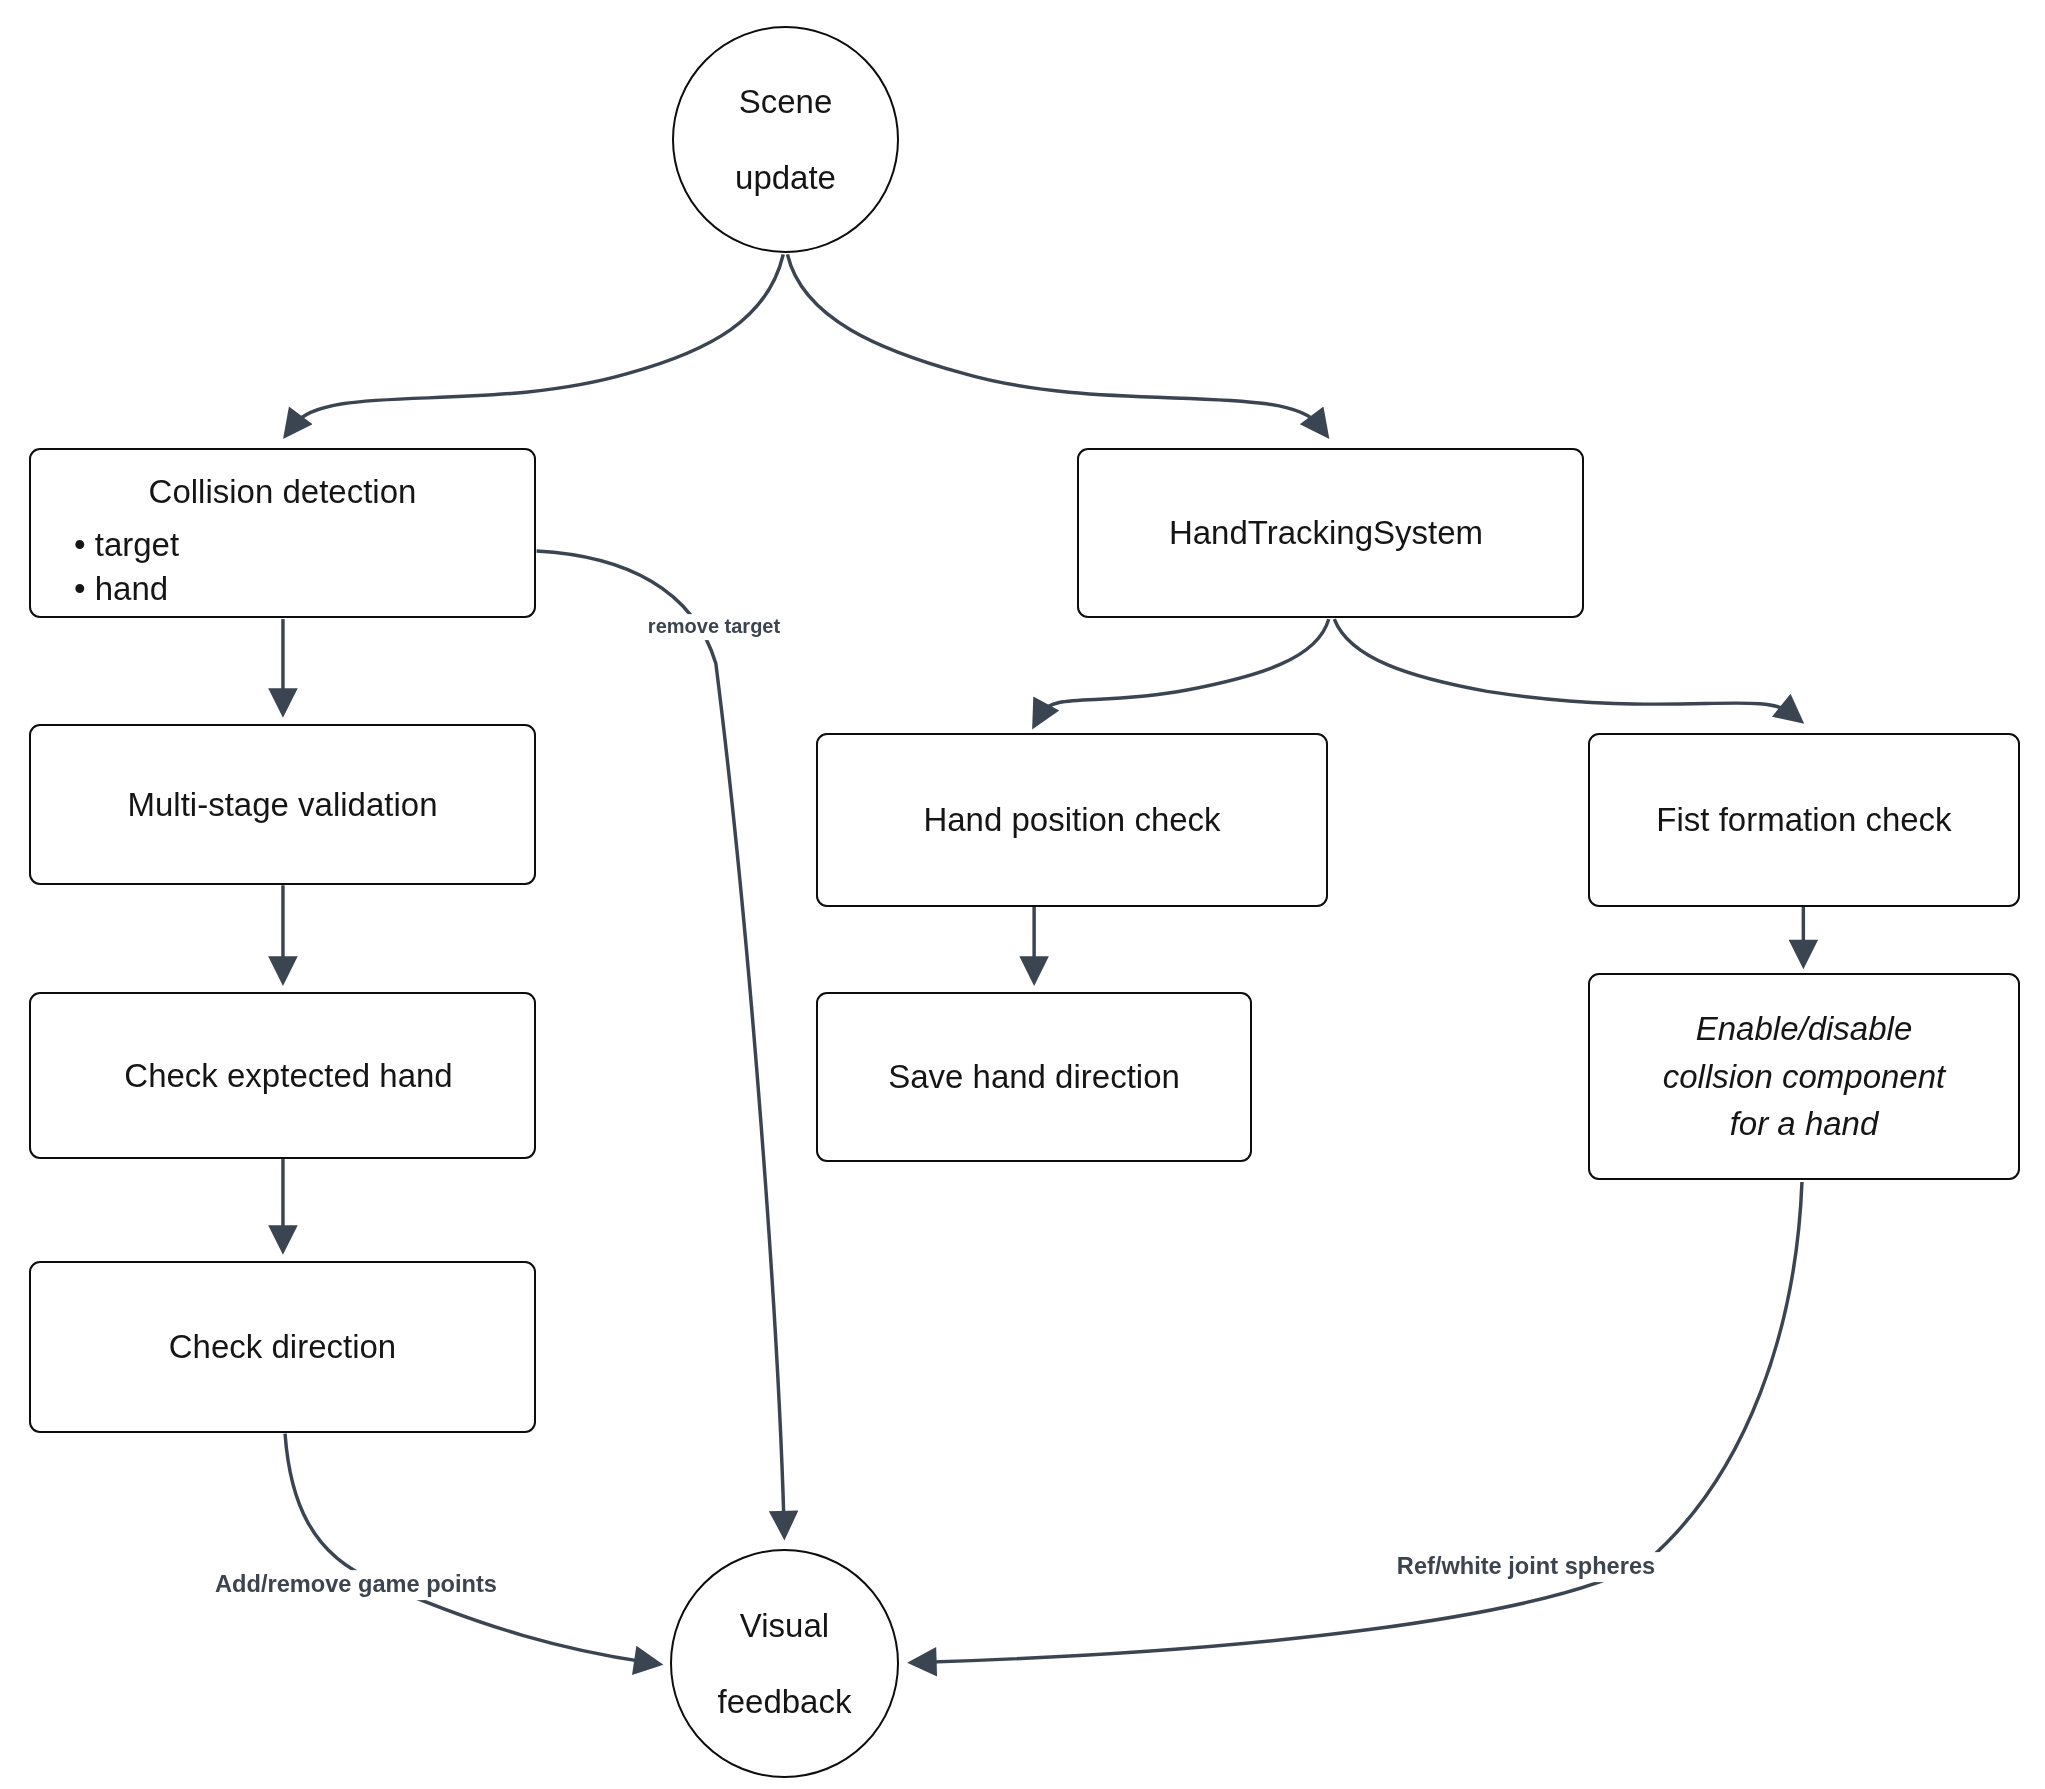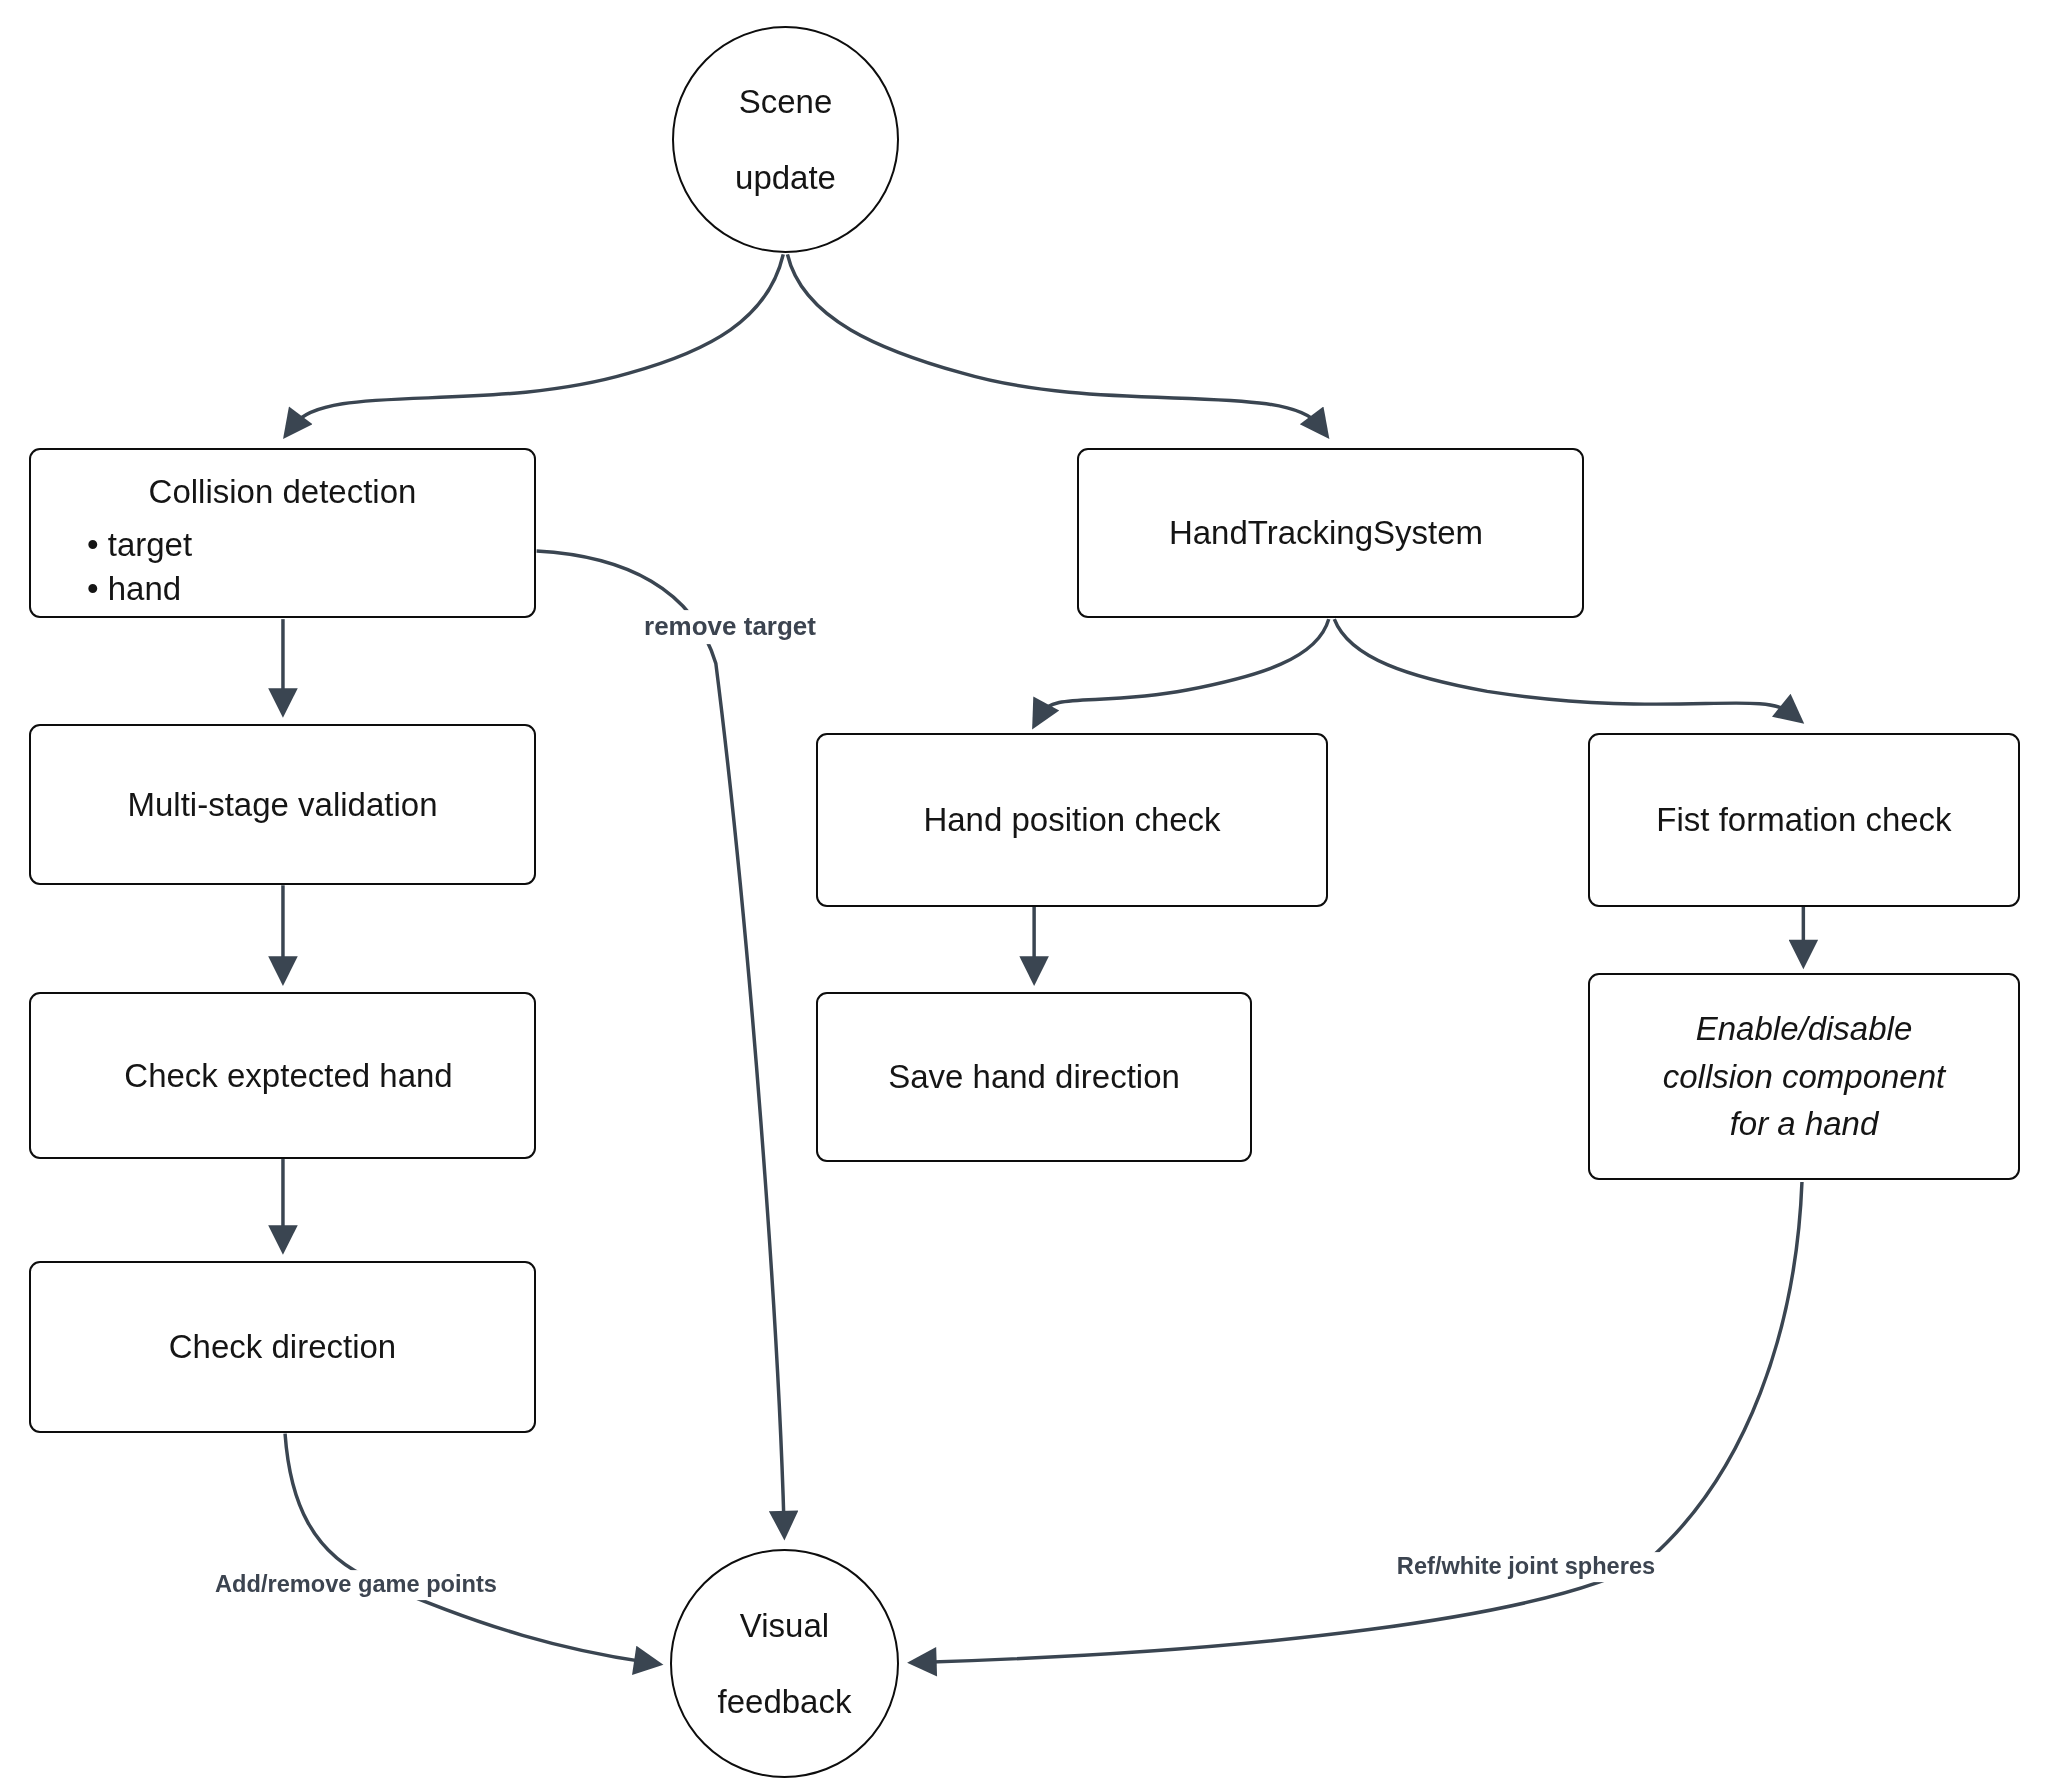--- a/index.html
+++ b/index.html
@@ -60,21 +60,21 @@
     align-items: center;
     justify-content: center;
     text-align: center;
   }
   .box-title {
     text-align: center;
     padding-top: 18px;
   }
   ul.bullets {
     margin: 7px 0 0 0;
-    padding: 0 0 0 56px;
+    padding: 0 0 0 43px;
     list-style: none;
   }
   ul.bullets li {
     line-height: 1.33;
   }
   ul.bullets li::before {
     content: "\2022\00a0";
   }
   .edge-label {
     position: absolute;
@@ -157,18 +157,18 @@
     <div>Enable/disable</div>
     <div>collsion component</div>
     <div>for a hand</div>
   </div>
 
   <div class="node circle" style="left:670px; top:1549px; width:229px; height:229px;">
     <div>Visual</div>
     <div>feedback</div>
   </div>
 
-  <div class="edge-label" style="left:730px; top:627px; font-size:26px;">remove target</div>
+  <div class="edge-label" style="left:714px; top:627px; font-size:20px;">remove target</div>
   <div class="edge-label" style="left:356px; top:1585px;">Add/remove game points</div>
   <div class="edge-label" style="left:1526px; top:1567px;">Ref/white joint spheres</div>
 
 </div>
 
 
 </body></html>

